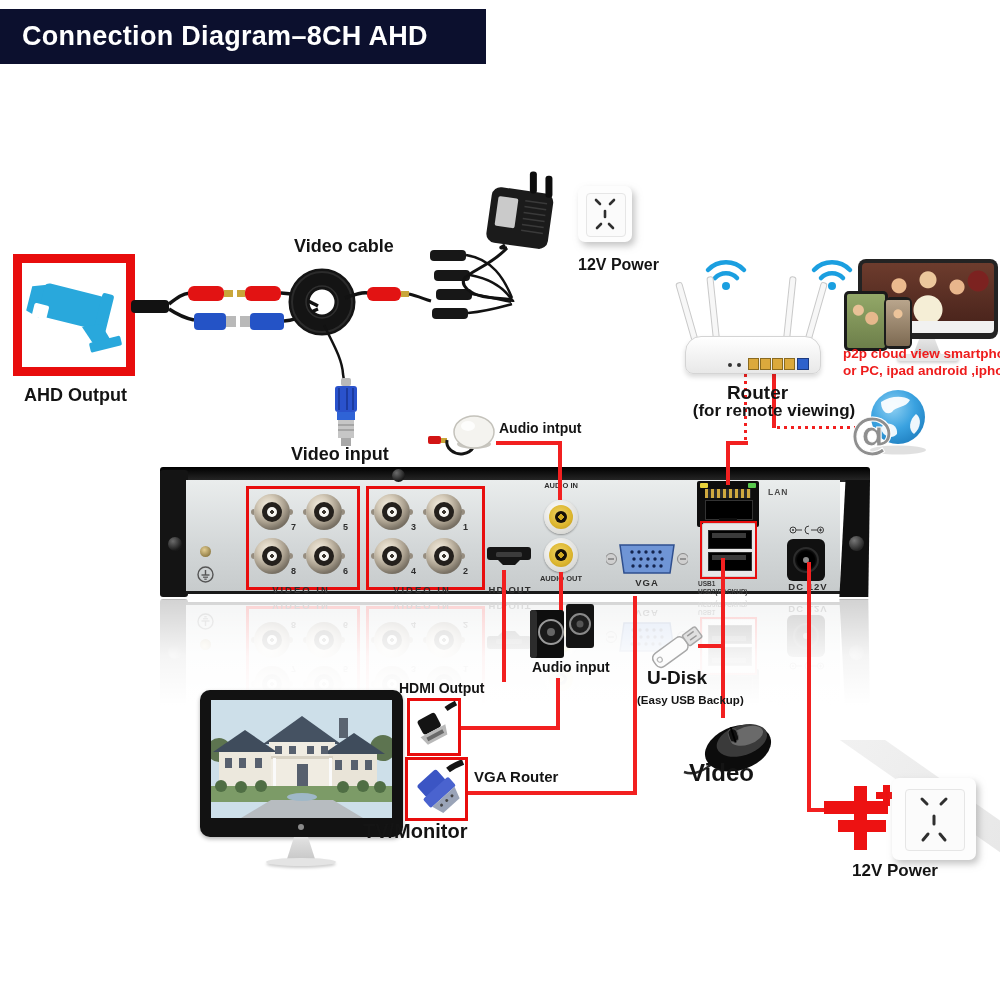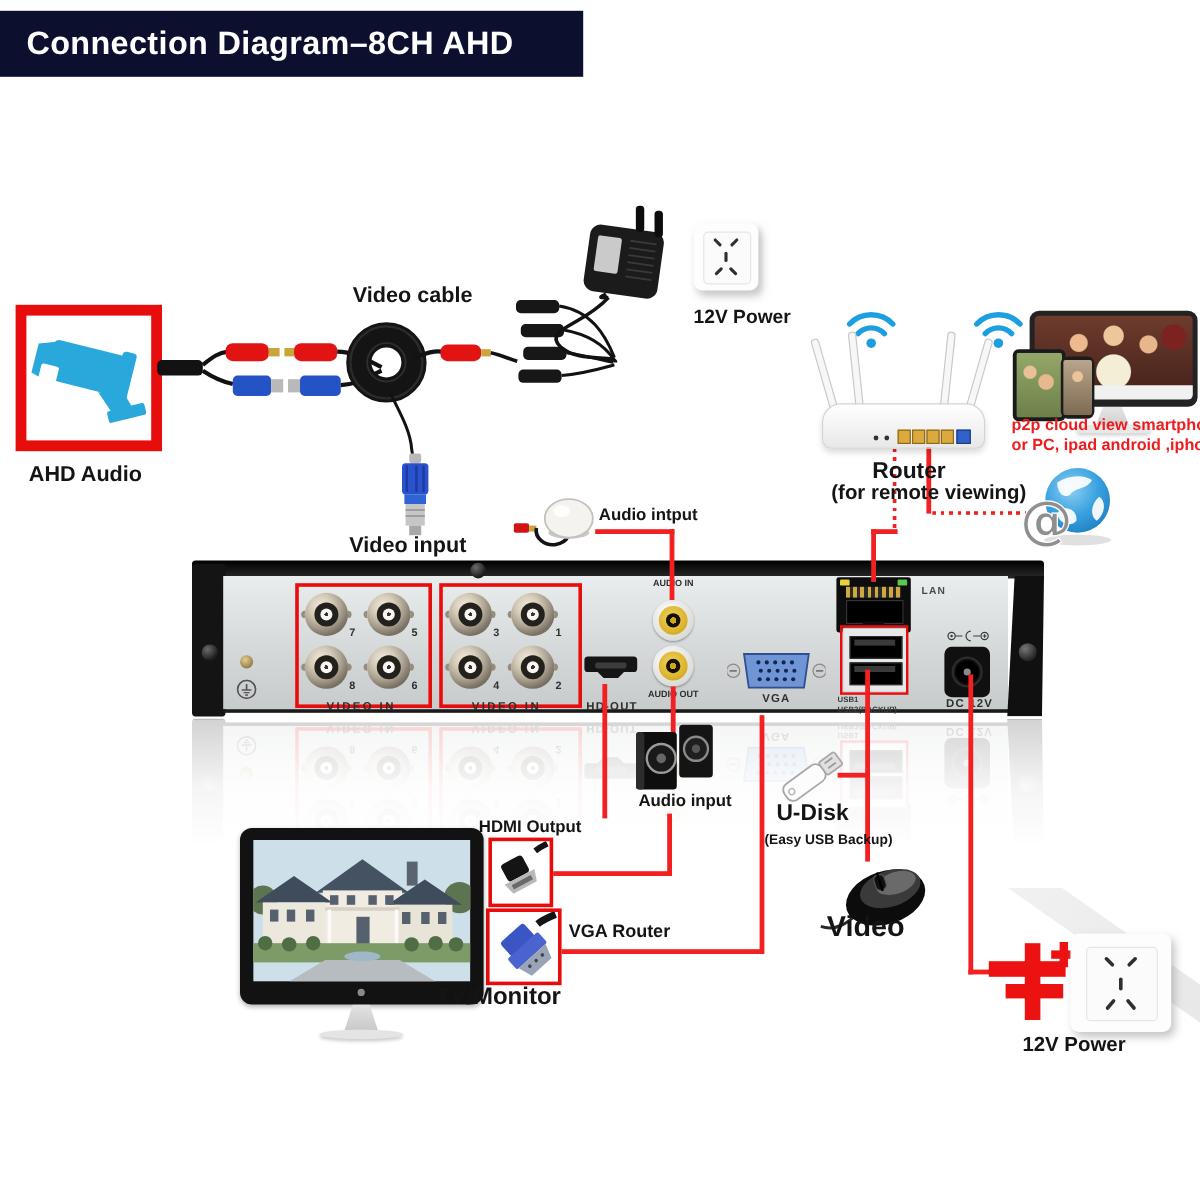--- a/index.html
+++ b/index.html
@@ -189,21 +189,21 @@
           <polygon points="6,34 20,29 20,63 6,59"></polygon>
           <rect x="18" y="27" width="62" height="34" rx="5"></rect>
           <rect x="76" y="23" width="12" height="42" rx="3"></rect>
         </g>
         <rect x="11" y="41" width="15" height="14" rx="2" fill="#ffffff" transform="rotate(14 18 48)"></rect>
         <polygon points="60,64 72,82 88,76 79,61"></polygon>
         <rect x="68" y="80" width="32" height="10" rx="2" transform="rotate(-14 68 85)"></rect>
       </g>
     </svg>
   </div>
-  <div class="lbl" style="left:24px;top:386px;font-size:18px;">AHD Audio</div>
+  <div class="lbl" style="left:24px;top:386px;font-size:18px;">AHD Output</div>
 
   <div class="lbl" style="left:294px;top:237px;font-size:18px;">Video cable</div>
   <svg class="abs" style="left:120px;top:160px;" width="560" height="310" viewBox="0 0 560 310">
 
     <rect x="11" y="140" width="38" height="13" rx="4" fill="#121212"></rect>
     <path d="M49,144 C58,137 62,134 70,133" fill="none" stroke="#121212" stroke-width="3.5"></path>
     <path d="M49,149 C58,155 64,158 74,160" fill="none" stroke="#121212" stroke-width="3.5"></path>
 
     <rect x="68" y="126" width="36" height="15" rx="6" fill="#e21313"></rect>
     <rect x="104" y="130" width="9" height="7" fill="#c9a63a"></rect>

